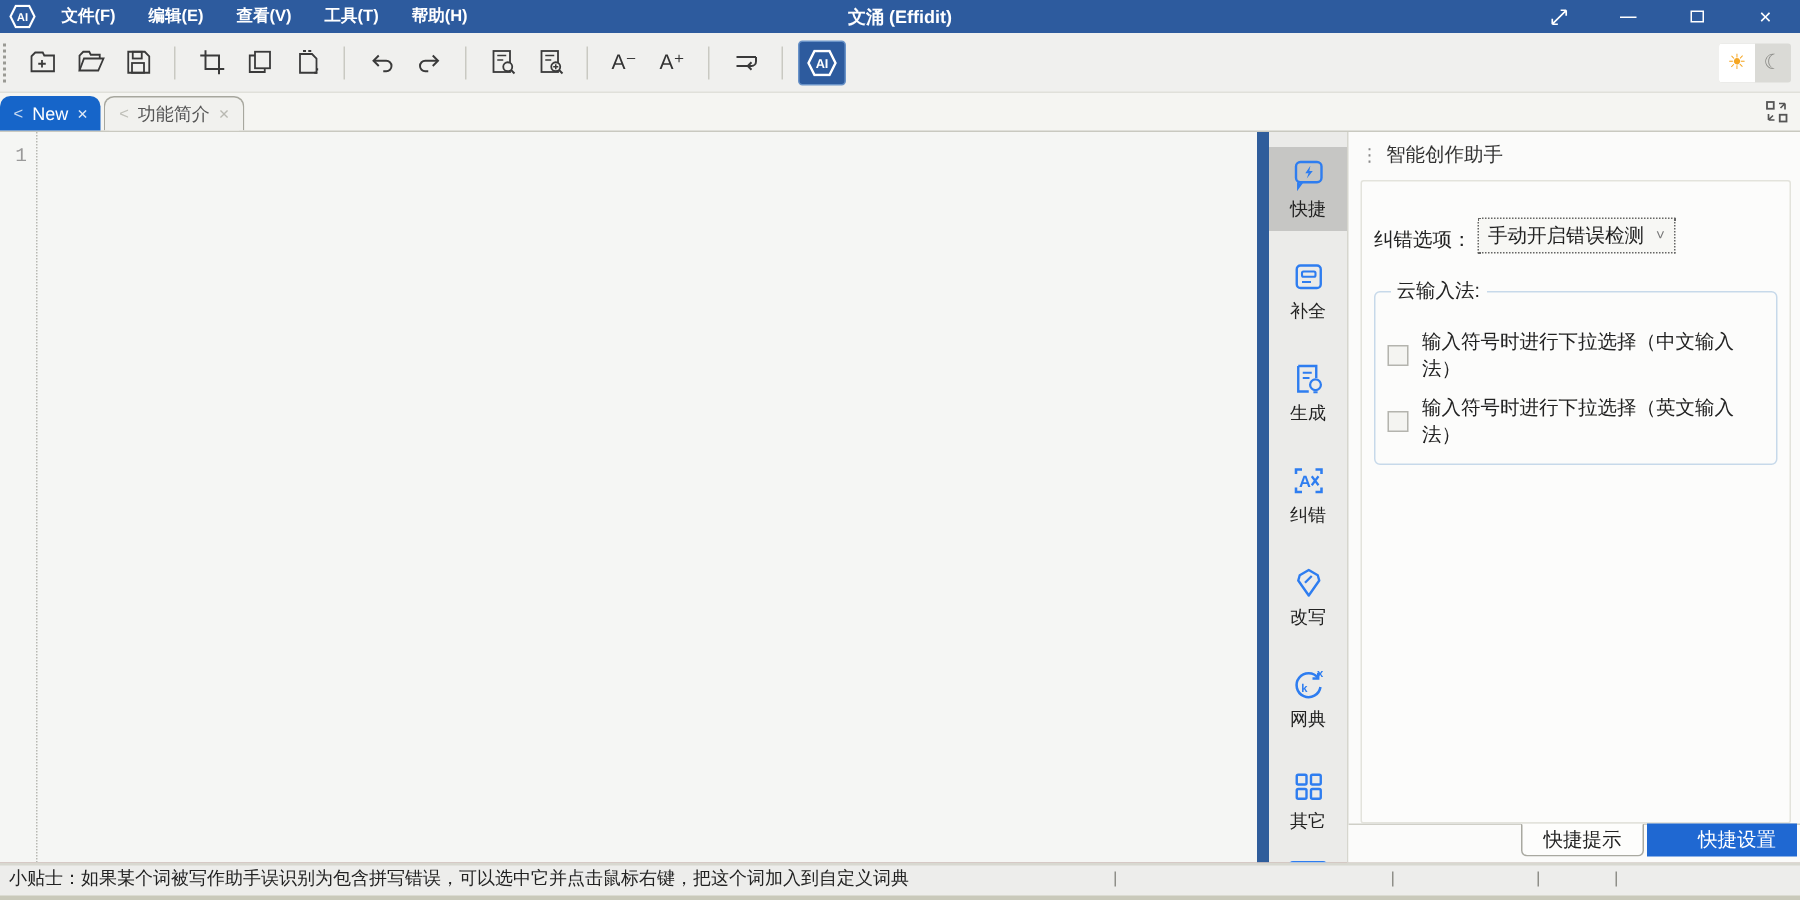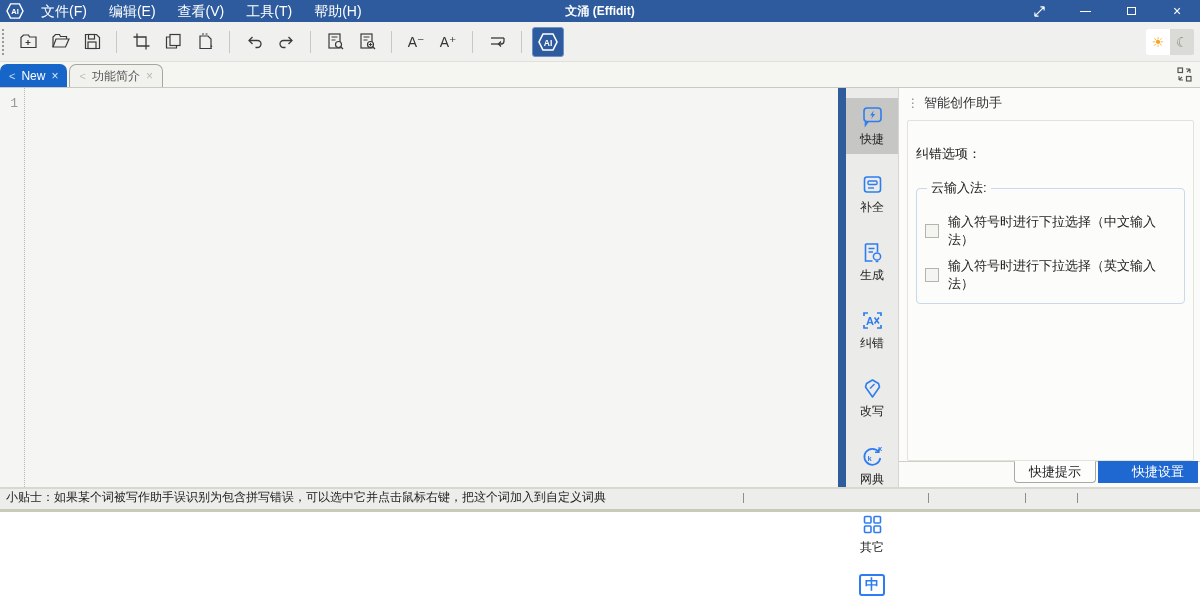--- a/index.html
+++ b/index.html
@@ -1,23 +1,23 @@
 <!DOCTYPE html>
 <html><head>
 <meta charset="utf-8">
 <style>
   * { margin:0; padding:0; box-sizing:border-box; }
   html,body { width:1200px; height:600px; overflow:hidden; }
   body { font-family:"Liberation Sans","DejaVu Sans",sans-serif; font-size:12px; color:#222; }
-  #app { position:relative; width:1200px; height:512px; background:#7f1d1d; }
+  #app { position:relative; width:1200px; height:600px; background:#7f1d1d; }
 
   
   .menubar { position:absolute; top:0; left:0; right:0; height:22px; background:#2d5b9e; display:flex; align-items:center; color:#fff; }
   .logo { width:30px; display:flex; justify-content:center; align-items:center; }
-  .menu-item { padding:0 11px; height:22px; line-height:22px; font-size:14px; cursor:default; }
+  .menu-item { padding:0 11px; height:22px; line-height:22px; font-size:11px; cursor:default;font-weight:bold; }
   .win-title { position:absolute; left:0; right:0; text-align:center; font-weight:bold; font-size:12px; pointer-events:none; }
   .win-controls { margin-left:auto; display:flex; align-items:center; height:22px; z-index:2; }
   .win-btn { width:46px; height:22px; display:flex; align-items:center; justify-content:center; color:#fff; }
   .wb-min { width:11px; border-top:1px solid #fff; display:block; }
   .wb-max { width:9px; height:8px; border:1px solid #fff; display:block; }
   .wb-close { font-size:14px; line-height:1; }
 
   
   .toolbar { position:absolute; top:22px; left:0; right:0; height:40px; background:#f0f0ee; display:flex; align-items:center; border-bottom:1px solid #e0e0da; }
   .tb-grip { width:10px; height:26px; margin-left:2px; border-left:2px dotted #9a9a94; }
@@ -331,20 +331,24 @@
 
   <div class="panel">
     <div class="panel-header">
       <span class="panel-handle">⋮</span>
       <span class="panel-title">智能创作助手</span>
     </div>
 
     <div class="panel-body">
       <div class="row-correction">
         <span class="lab">纠错选项：</span>
+        <span class="dropdown">
+          <span>手动开启错误检测</span>
+          <span class="caret">˅</span>
+        </span>
       </div>
 
       <fieldset class="groupbox">
         <legend>云输入法:</legend>
         <div class="chk-row">
           <span class="chk-box"></span>
           <span class="chk-lbl">输入符号时进行下拉选择（中文输入法）</span>
         </div>
         <div class="chk-row">
           <span class="chk-box"></span>

